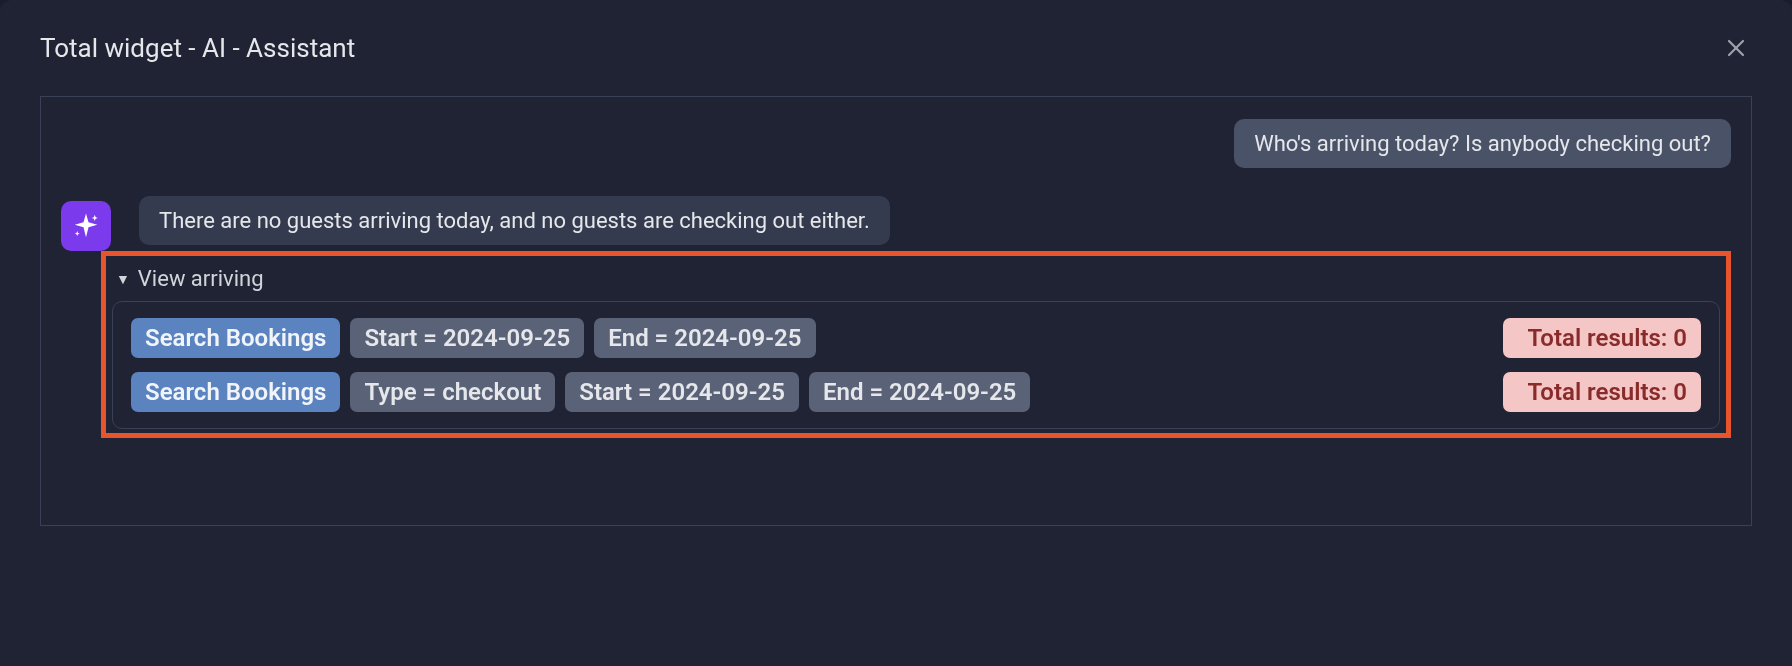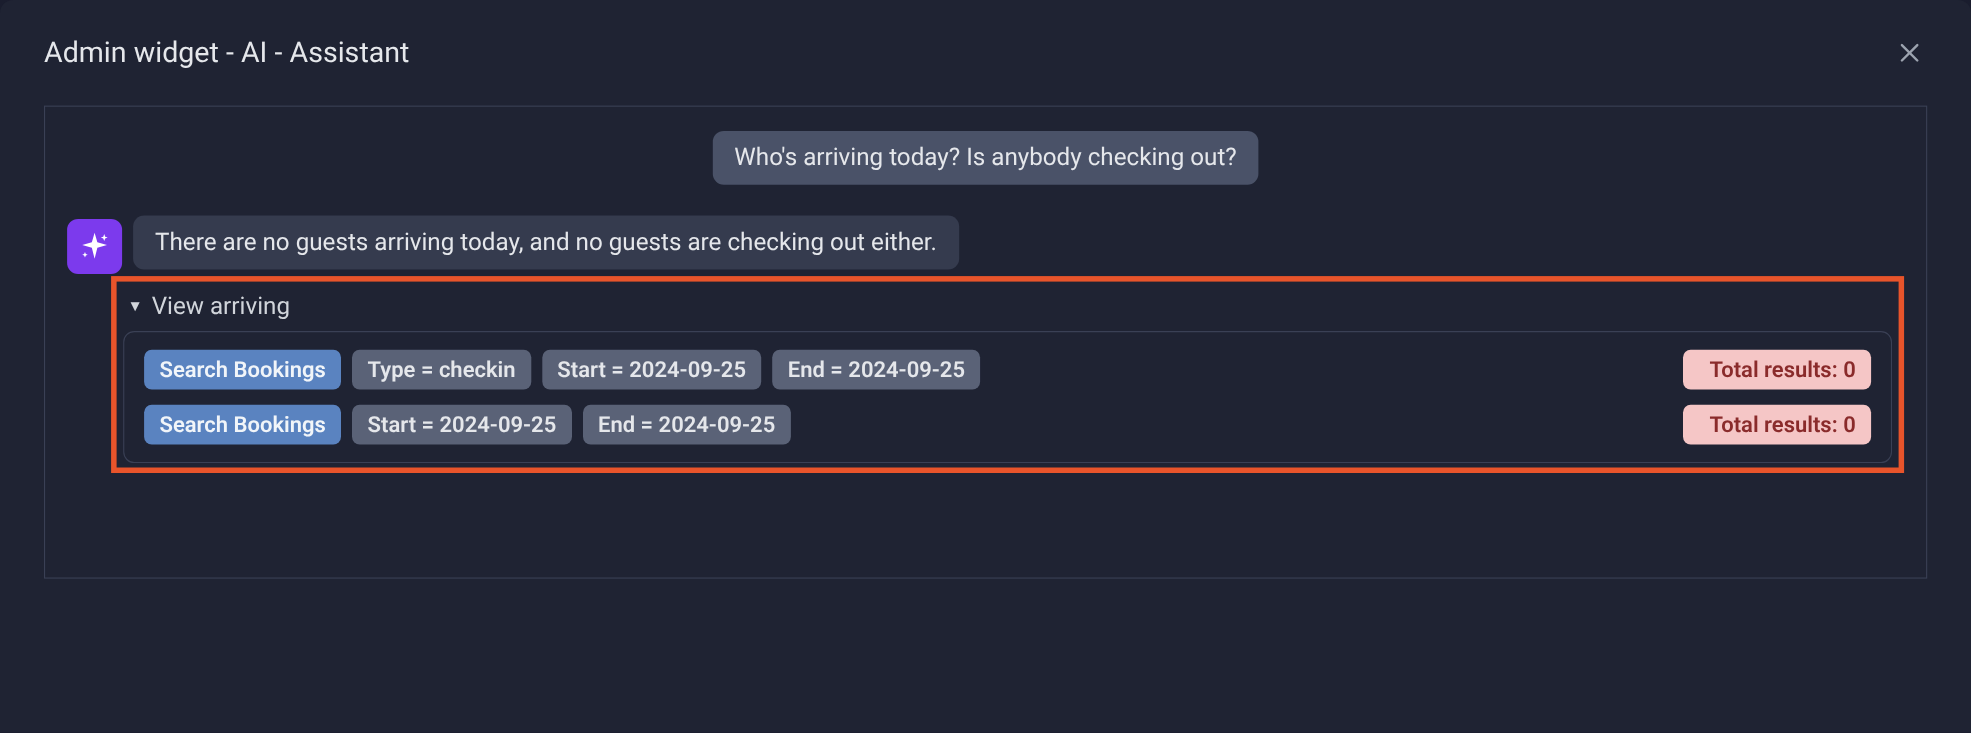--- a/index.html
+++ b/index.html
@@ -50,34 +50,34 @@
     .modal-body {
       padding: 0 40px;
     }
     .chat-container {
       border: 1px solid #3a4055;
       padding: 22px 20px;
       min-height: 430px;
     }
     .user-message-row {
       display: flex;
-      justify-content: center;
+      justify-content: flex-end;
       margin-bottom: 28px;
     }
     .user-message {
       background: #4a5268;
       color: #e5e7eb;
       padding: 12px 20px;
       border-radius: 10px;
       font-size: 22px;
     }
     .assistant-row {
       display: flex;
-      align-items: center;
-      gap: 10px;
+      align-items: flex-end;
+      gap: 28px;
     }
     .assistant-avatar {
       width: 50px;
       height: 50px;
       background: #7c3aed;
       border-radius: 10px;
       display: flex;
       align-items: center;
       justify-content: center;
       flex-shrink: 0;
@@ -130,21 +130,21 @@
       gap: 10px;
     }
     .source-row-left {
       display: flex;
       gap: 10px;
       flex: 1;
     }
     .chip {
       padding: 6px 14px;
       border-radius: 7px;
-      font-size: 20px;
+      font-size: 24px;
       font-weight: 600;
       white-space: nowrap;
     }
     .chip-action {
       background: #5a83c0;
       color: #f1f5f9;
     }
     .chip-param {
       background: #5a6277;
       color: #e5e7eb;
@@ -153,21 +153,21 @@
       background: #f5c6c6;
       color: #8a2b2b;
       padding-left: 24px;
     }
   </style>
 </head>
 <body>
 
 <div class="modal">
   <div class="modal-header">
-    <div class="modal-title">Admin widget - AI - Assistant</div>
+    <div class="modal-title">Total widget - AI - Assistant</div>
     <button class="close-btn">
       <svg viewBox="0 0 24 24" fill="none" stroke="currentColor" stroke-width="2.2" stroke-linecap="round">
         <line x1="5" y1="5" x2="19" y2="19"></line>
         <line x1="19" y1="5" x2="5" y2="19"></line>
       </svg>
     </button>
   </div>
 
   <div class="modal-body">
     <div class="chat-container">
@@ -189,36 +189,36 @@
         </div>
       </div>
 
       <div class="highlight-box">
         <div class="sources-toggle">
           <span class="disclosure">▼</span>
           <span>View arriving</span>
         </div>
 
         <div class="sources-panel">
-          <div class="source-row">
-            <div class="source-row-left">
-              <span class="chip chip-action">Search Bookings</span>
-              <span class="chip chip-param">Type = checkin</span>
-              <span class="chip chip-param">Start = 2024-09-25</span>
-              <span class="chip chip-param">End = 2024-09-25</span>
-            </div>
-            <span class="chip chip-result">Total results: 0</span>
-          </div>
-
           <div class="source-row">
             <div class="source-row-left">
               <span class="chip chip-action">Search Bookings</span>
               <span class="chip chip-param">Start = 2024-09-25</span>
               <span class="chip chip-param">End = 2024-09-25</span>
             </div>
             <span class="chip chip-result">Total results: 0</span>
           </div>
+
+          <div class="source-row">
+            <div class="source-row-left">
+              <span class="chip chip-action">Search Bookings</span>
+              <span class="chip chip-param">Type = checkout</span>
+              <span class="chip chip-param">Start = 2024-09-25</span>
+              <span class="chip chip-param">End = 2024-09-25</span>
+            </div>
+            <span class="chip chip-result">Total results: 0</span>
+          </div>
         </div>
       </div>
 
     </div>
   </div>
 </div>
 
 </body></html>

